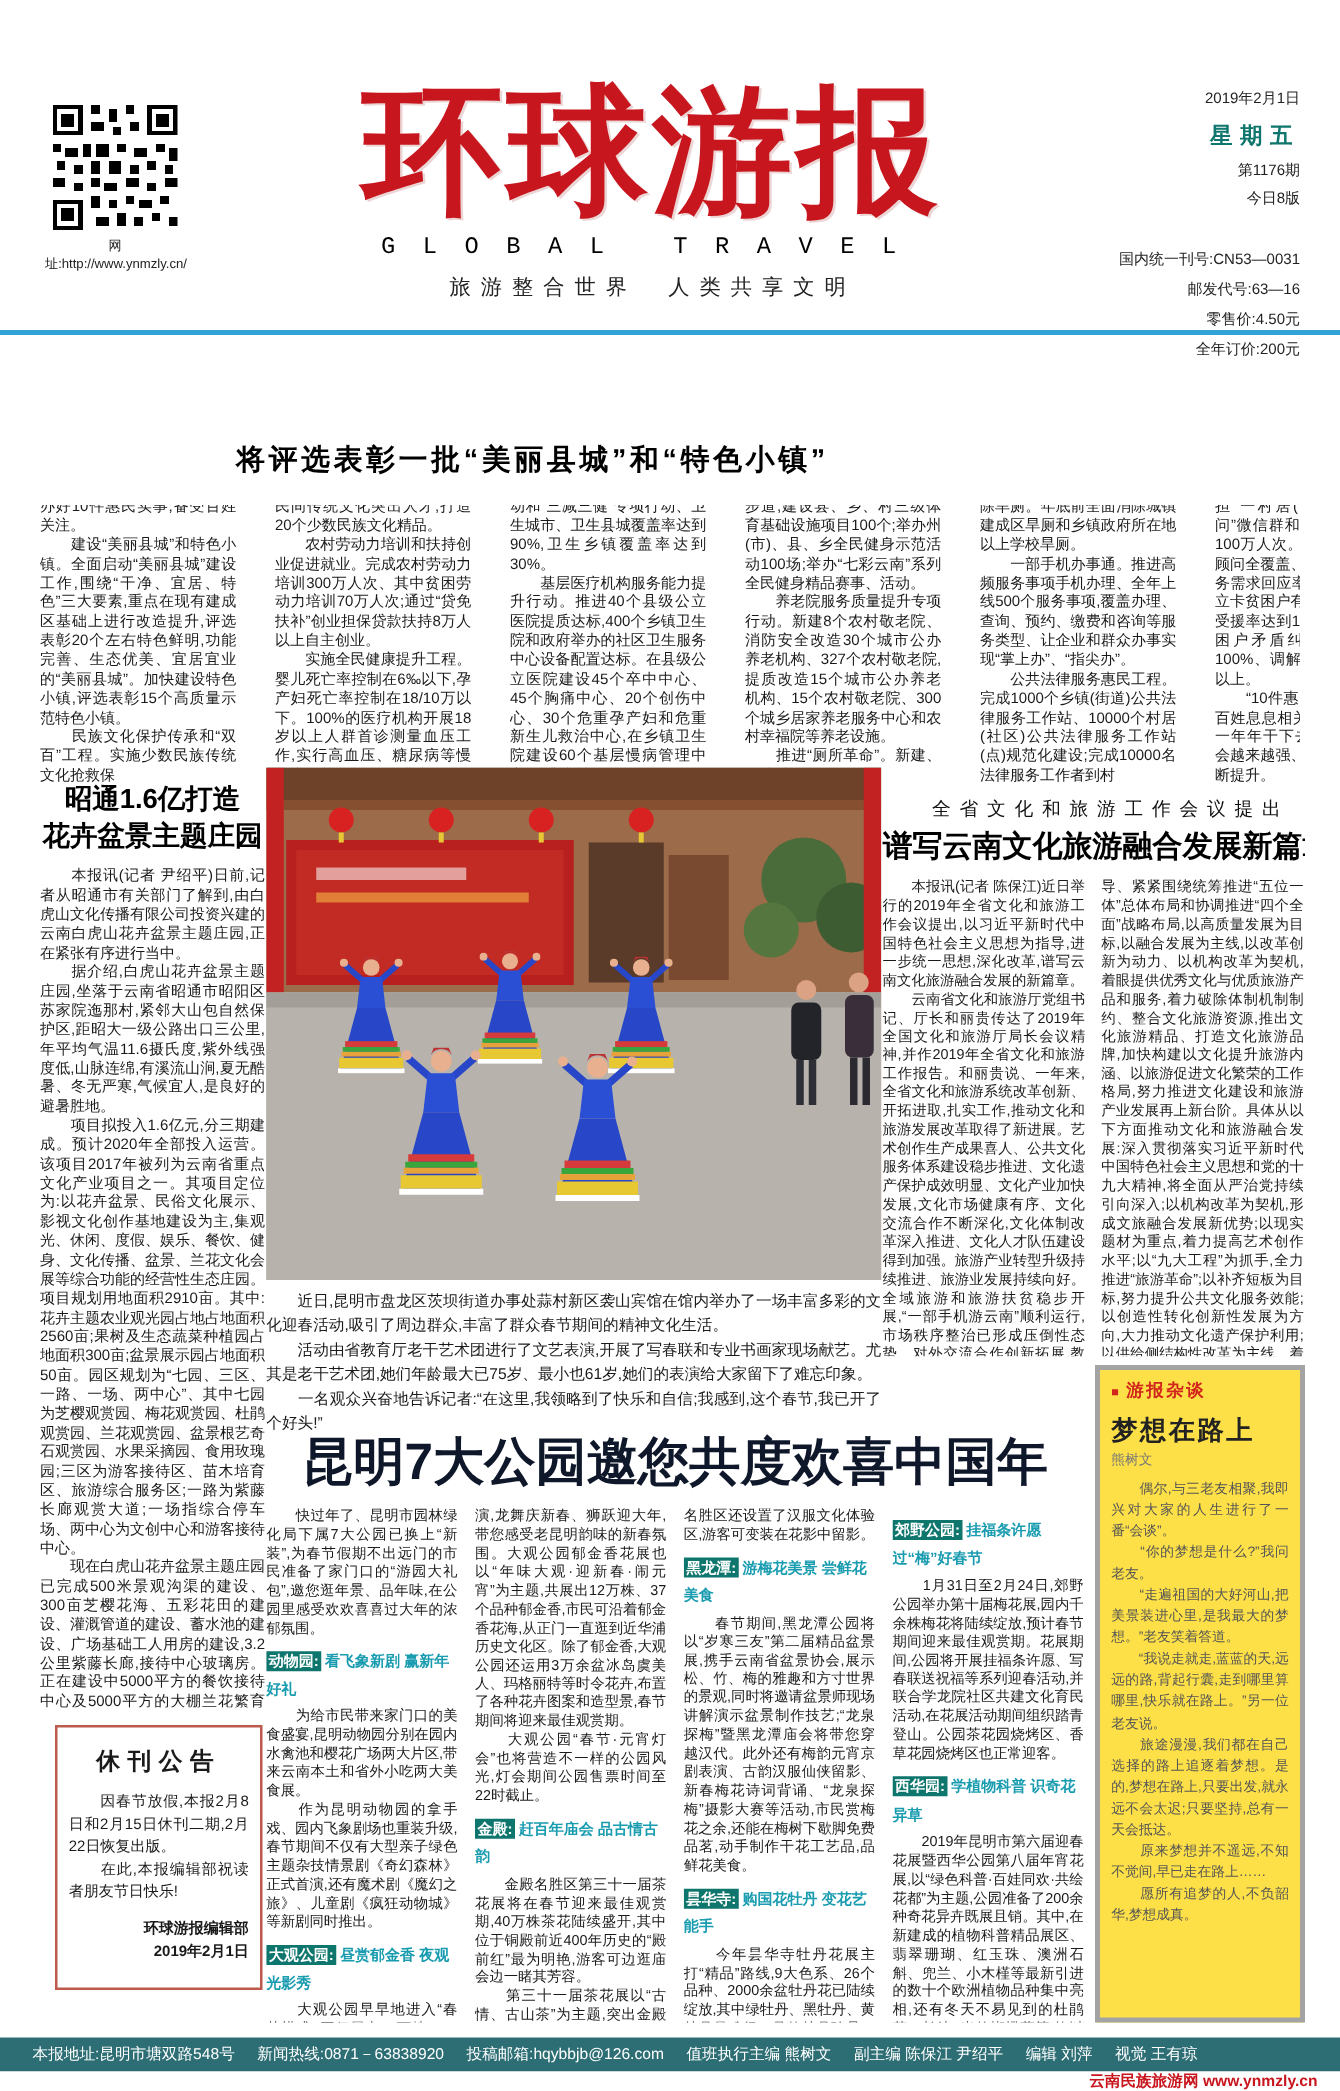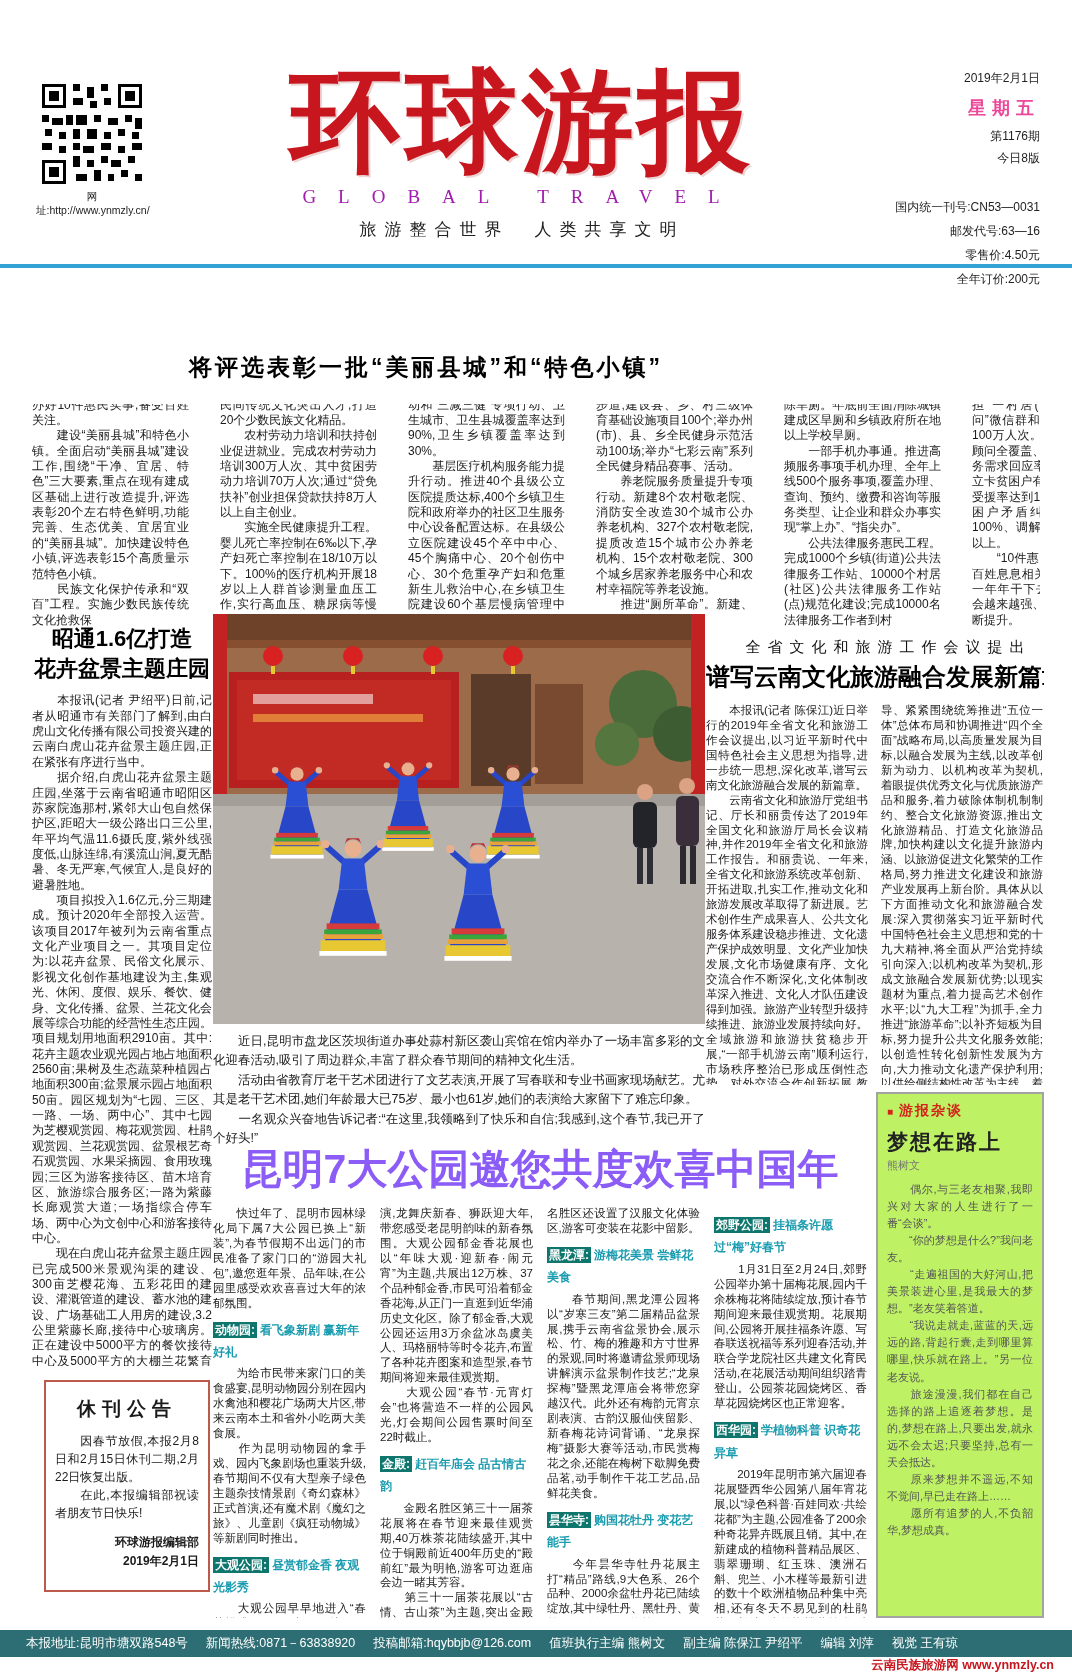--- a/index.html
+++ b/index.html
@@ -6,24 +6,24 @@
   .page{position:relative;width:1072px;height:1673px;background:#ffffff;margin:0 auto;overflow:hidden;
         font-family:"Liberation Sans","DejaVu Sans",sans-serif;color:#1a1a1a;}
   
   .hdr{position:absolute;left:32px;top:66px;width:1008px;height:196px;}
   .qr-wrap{position:absolute;left:4px;top:18px;width:112px;text-align:center;}
   .qr{width:100px;height:100px;display:block;margin:0 auto;}
   .qr-url{font-size:10.5px;margin-top:6px;color:#222;}
   .masthead{position:absolute;left:210px;top:0;width:560px;text-align:center;}
   .mast-title{font-family:"Liberation Serif","DejaVu Serif",serif;font-weight:900;font-size:112px;line-height:1.0;
               color:#c8161e;letter-spacing:4px;text-shadow:2px 2px 0 rgba(150,20,20,.18);}
-  .mast-en{font-family:Liberation Serif, serif;font-size:19px;letter-spacing:22px;margin-top:8px;color:#a21caf;}
+  .mast-en{font-family:Liberation Mono, monospace;font-size:19px;letter-spacing:22px;margin-top:8px;color:#000000;}
   .mast-slogan{font-size:17px;letter-spacing:8px;margin-top:10px;color:#222;}
   .pubinfo{position:absolute;right:0;top:2px;width:185px;text-align:right;font-size:12px;line-height:1.8;color:#222;}
-  .pub-weekday{font-size:18px;font-weight:bold;color:#ec4899;letter-spacing:6px;margin:2px 0;}
+  .pub-weekday{font-size:18px;font-weight:bold;color:#0f766e;letter-spacing:6px;margin:2px 0;}
   .pub-group2{margin-top:26px;line-height:2.0;}
   .blue-rule{position:absolute;left:0;top:264px;width:1072px;height:4px;background:#33a3d6;}
   
   .lead-head{position:absolute;left:0;top:282px;width:1072px;text-align:center;font-size:57px;font-weight:900;
              letter-spacing:1px;color:#000;}
   .lead-sub{position:absolute;left:0;top:352px;width:852px;text-align:center;font-size:23px;font-weight:bold;
             letter-spacing:3px;color:#000;}
   .topbody{position:absolute;left:32px;top:404px;width:1008px;height:224px;display:flex;gap:31px;overflow:hidden;align-items:flex-end;}
   .tcol{width:157px;flex:0 0 157px;overflow:hidden;}
   .tcol p,.news-text{font-size:12px;line-height:1.28;text-align:justify;margin:0;white-space:pre-line;}
@@ -44,31 +44,31 @@
   .caption .news-text{font-size:12.5px;line-height:1.55;}
   
   .culture{position:absolute;left:706px;top:638px;width:338px;height:450px;overflow:hidden;}
   .c-kicker{text-align:center;font-size:15px;letter-spacing:7px;color:#111;margin-bottom:4px;padding-left:27px;}
   .c-head{text-align:center;font-size:24px;font-weight:900;letter-spacing:0px;color:#000;margin-bottom:10px;white-space:nowrap;}
   .c-cols{display:flex;gap:13px;height:382px;overflow:hidden;}
   .c-col{width:162px;flex:0 0 162px;overflow:hidden;}
   .c-col .news-text{font-size:11.5px;line-height:1.3;}
   
   .parks-head{position:absolute;left:213px;top:1142px;width:654px;text-align:center;font-size:41px;
-              font-weight:900;color:#8b5cf6;letter-spacing:0;}
+              font-weight:900;color:#0f172a;letter-spacing:0;}
   .parks{position:absolute;left:213px;top:1206px;width:656px;height:412px;display:flex;gap:14px;overflow:hidden;}
   .pcol{width:153px;flex:0 0 153px;overflow:hidden;}
   .psec{margin-bottom:4px;}
   .plabel-row{margin:7px 0 4px;line-height:1.4;}
   .plabel{background:#0f766e;color:#fff;font-size:12px;font-weight:bold;padding:1px 2px;}
   .ptitle{color:#1a9cb0;font-size:12px;font-weight:bold;margin-left:3px;}
   .ptext{font-size:11.5px;line-height:1.3;text-align:justify;margin:0;white-space:pre-line;}
   
-  .essay{position:absolute;left:876px;top:1092px;width:168px;height:526px;border:2px solid #a3a3a3;
-         background:#bef264;box-sizing:border-box;padding:8px 9px;overflow:hidden;}
+  .essay{position:absolute;left:876px;top:1092px;width:168px;height:526px;border:4px solid #a3a3a3;
+         background:#fde047;box-sizing:border-box;padding:8px 9px;overflow:hidden;}
   .essay-tag{color:#d2251c;font-size:14px;font-weight:bold;letter-spacing:2px;}
   .essay-tag::before{content:"■";font-size:10px;margin-right:4px;color:#d2251c;}
   .essay-title{font-size:21px;font-weight:900;color:#222;margin:8px 0 2px;letter-spacing:2px;}
   .essay-author{font-size:11px;color:#777;margin-bottom:8px;}
   .essay-body{font-size:11px;line-height:1.55;color:#555;text-align:justify;white-space:pre-line;}
   
   .footerbar{position:absolute;left:0;top:1630px;width:1072px;height:27px;background:#2d6e74;display:flex;
              align-items:center;gap:18px;padding:0 26px;box-sizing:border-box;}
   .footerbar span{color:#fff;font-size:12.5px;white-space:nowrap;}
   .credit{position:absolute;right:18px;top:1657px;color:#c8161e;font-size:12.5px;font-weight:bold;}

